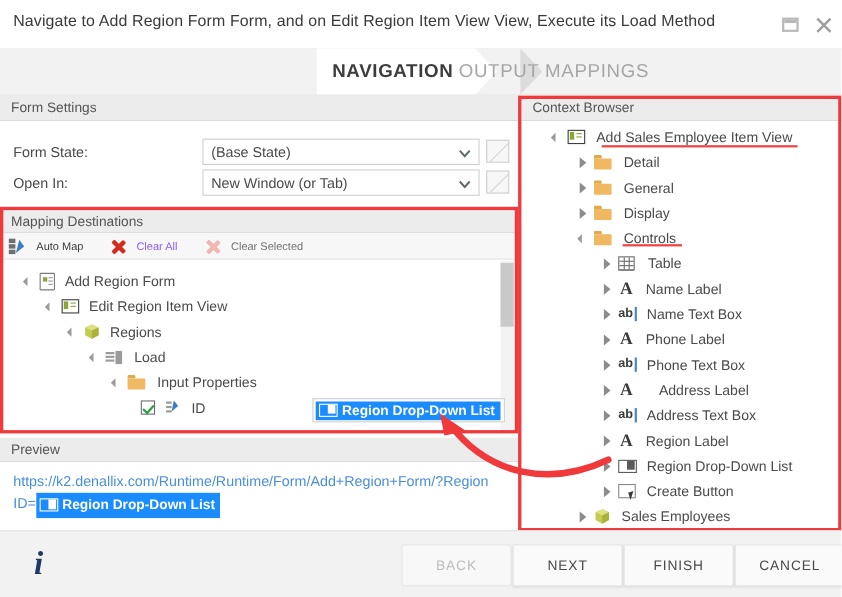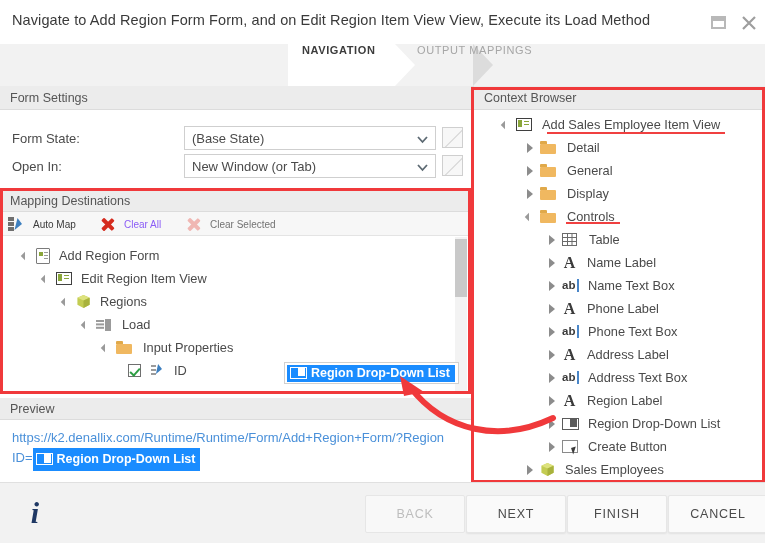--- a/index.html
+++ b/index.html
@@ -31,22 +31,22 @@
     content:"";position:absolute;left:0;top:0;right:0;height:3px;background:#b8b8b8;
   }
   .win-close svg{display:block;}
 
   
   .tabstrip{
     position:absolute;left:0;top:44px;width:765px;height:42px;
     background:#f2f2f2;border-bottom:1px solid #e0e0e0;
   }
   .tab{
-    position:absolute;top:0;height:42px;display:flex;
-    font-size:11px;letter-spacing:.6px;cursor:pointer;
+    position:absolute;top:0;height:42px;display:flex;align-items:center;
+    font-size:17px;letter-spacing:.6px;cursor:pointer;
   }
   .tab .lbl{padding:0 2px;}
   .tab-nav{left:288px;background:#ffffff;padding-left:12px;padding-right:18px;}
   .tab-nav .lbl{color:#3c3c3c;font-weight:bold;}
   .tab-nav:after{
     content:"";position:absolute;right:-20px;top:0;width:0;height:0;
     border-top:21px solid transparent;border-bottom:21px solid transparent;
     border-left:20px solid #ffffff;
   }
   .tab-out{left:393px;padding-left:22px;padding-right:20px;}
@@ -460,21 +460,21 @@
 
     <div class="ctxrow" style="left:74px;top:210px;">
       <span class="tw col"></span>
       <span class="ic ic-ab"><i>ab</i></span>
       <span style="margin-left:2px;">Phone Text Box</span>
     </div>
 
     <div class="ctxrow" style="left:74px;top:233px;">
       <span class="tw col"></span>
       <span class="ic ic-A">A</span>
-      <span style="margin-left:5px;">Address Label</span>
+      <span style="margin-left:17px;">Address Label</span>
     </div>
 
     <div class="ctxrow" style="left:74px;top:256px;">
       <span class="tw col"></span>
       <span class="ic ic-ab"><i>ab</i></span>
       <span style="margin-left:2px;">Address Text Box</span>
     </div>
 
     <div class="ctxrow" style="left:74px;top:279px;">
       <span class="tw col"></span>

